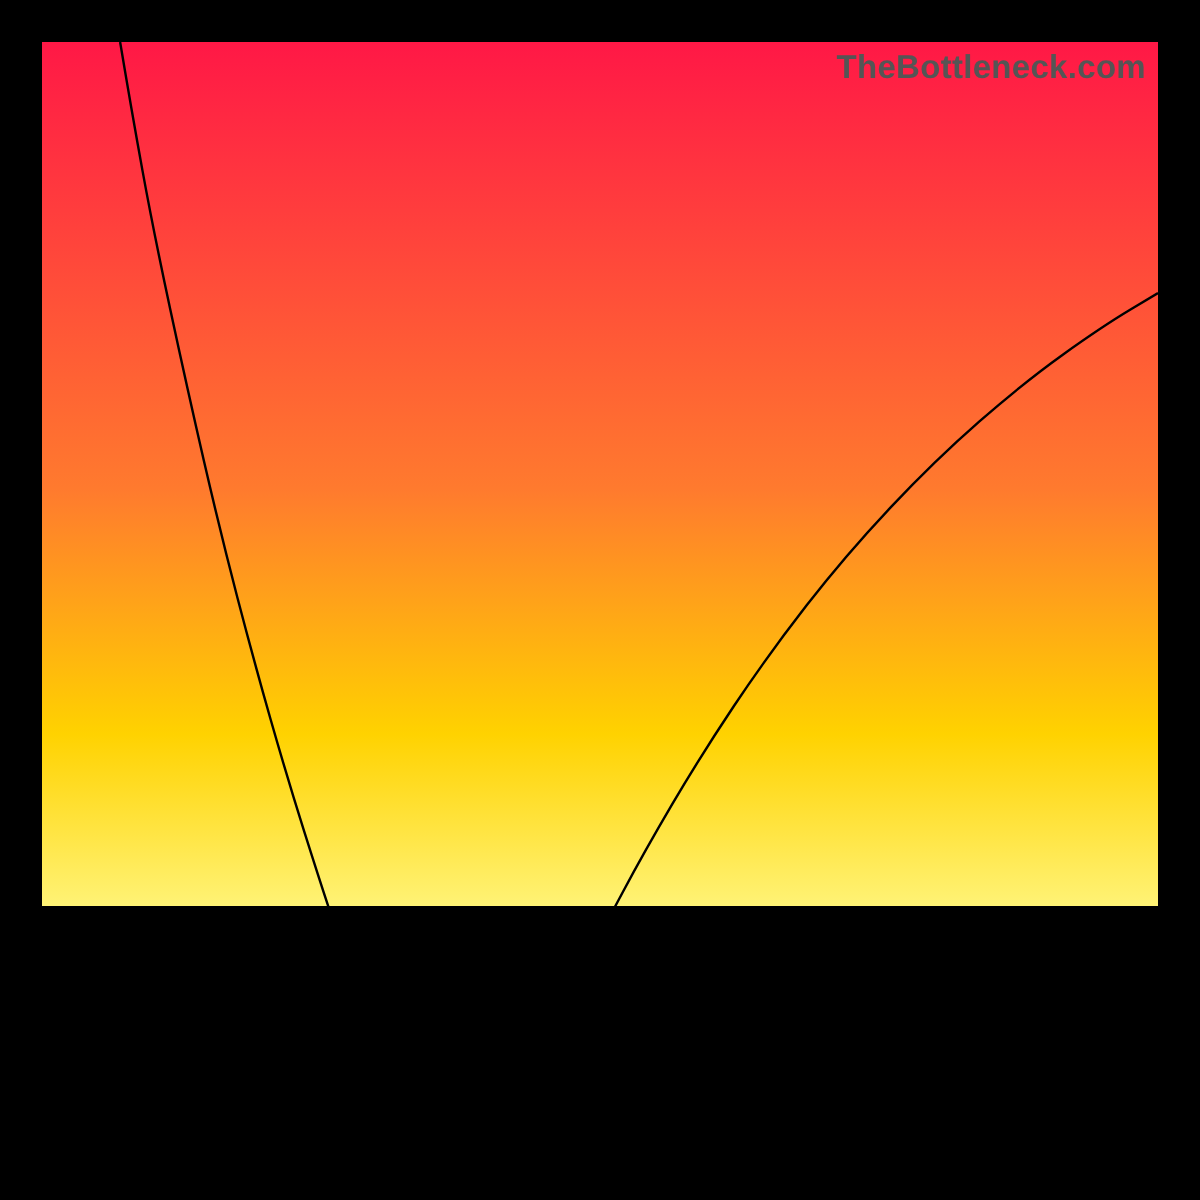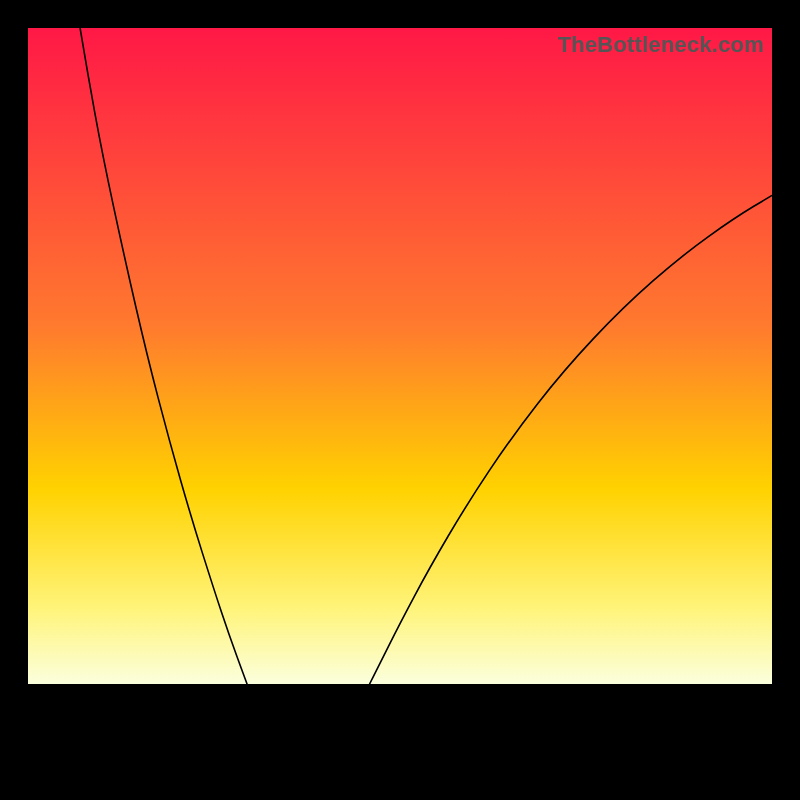--- a/index.html
+++ b/index.html
@@ -15,21 +15,21 @@
     height: 800px;
     background: #000;
     position: relative;
     box-sizing: border-box;
   }
   .plot {
     position: absolute;
     left: 28px;
     top: 28px;
     width: 744px;
-    height: 656px;
+    height: 576px;
     overflow: hidden;
   }
   .watermark {
     position: absolute;
     top: 4px;
     right: 8px;
     font-size: 22px;
     font-weight: 600;
     color: #555;
     letter-spacing: 0.2px;

